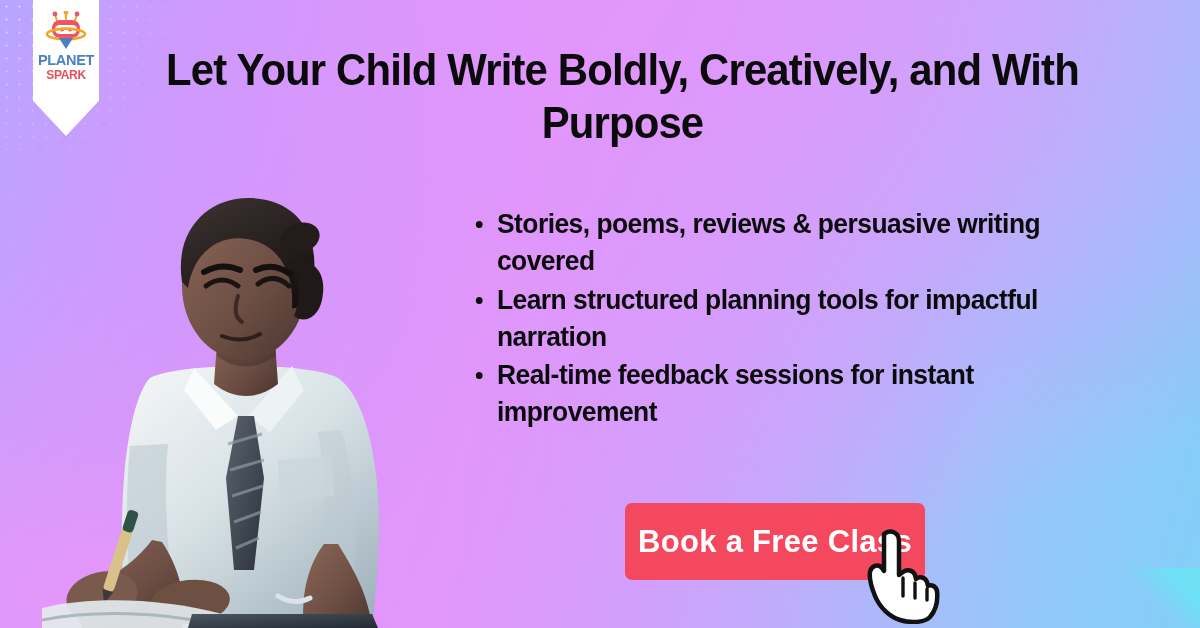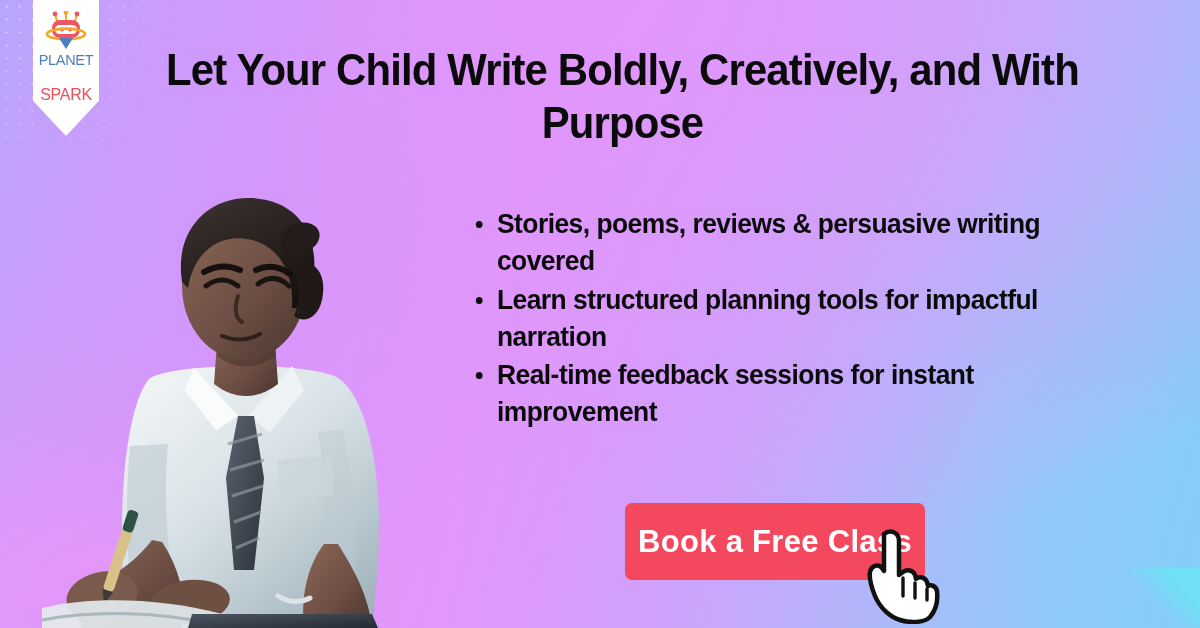--- a/index.html
+++ b/index.html
@@ -39,23 +39,23 @@
   
   #logo-ribbon {
     position:absolute; left:33px; top:0; width:66px; height:136px;
     background:#FFFFFF;
     clip-path:polygon(0 0, 100% 0, 100% 74%, 50% 100%, 0 74%);
     display:flex; flex-direction:column; align-items:center;
     padding-top:11px;
   }
   #robot-mark { width:44px; height:40px; position:relative; }
   #robot-mark svg { display:block; }
-  .logo-word { font-weight:normal; letter-spacing:-0.3px; line-height:1; }
+  .logo-word { font-weight:bold; letter-spacing:-0.3px; line-height:1; }
   #logo-planet { font-size:14.5px; color:#4A7FC1; margin-top:2px; }
-  #logo-spark  { font-size:16px;   color:#E8505B; margin-top:19px; }
+  #logo-spark  { font-size:12px;   color:#E8505B; margin-top:1px; }
 
   
   #headline {
     position:absolute; left:130px; top:44px; width:985px;
     text-align:center;
     font-size:45px;
     line-height:1.17;
     font-weight:bold;
     color:#0B0B0B;
     letter-spacing:-0.9px;

